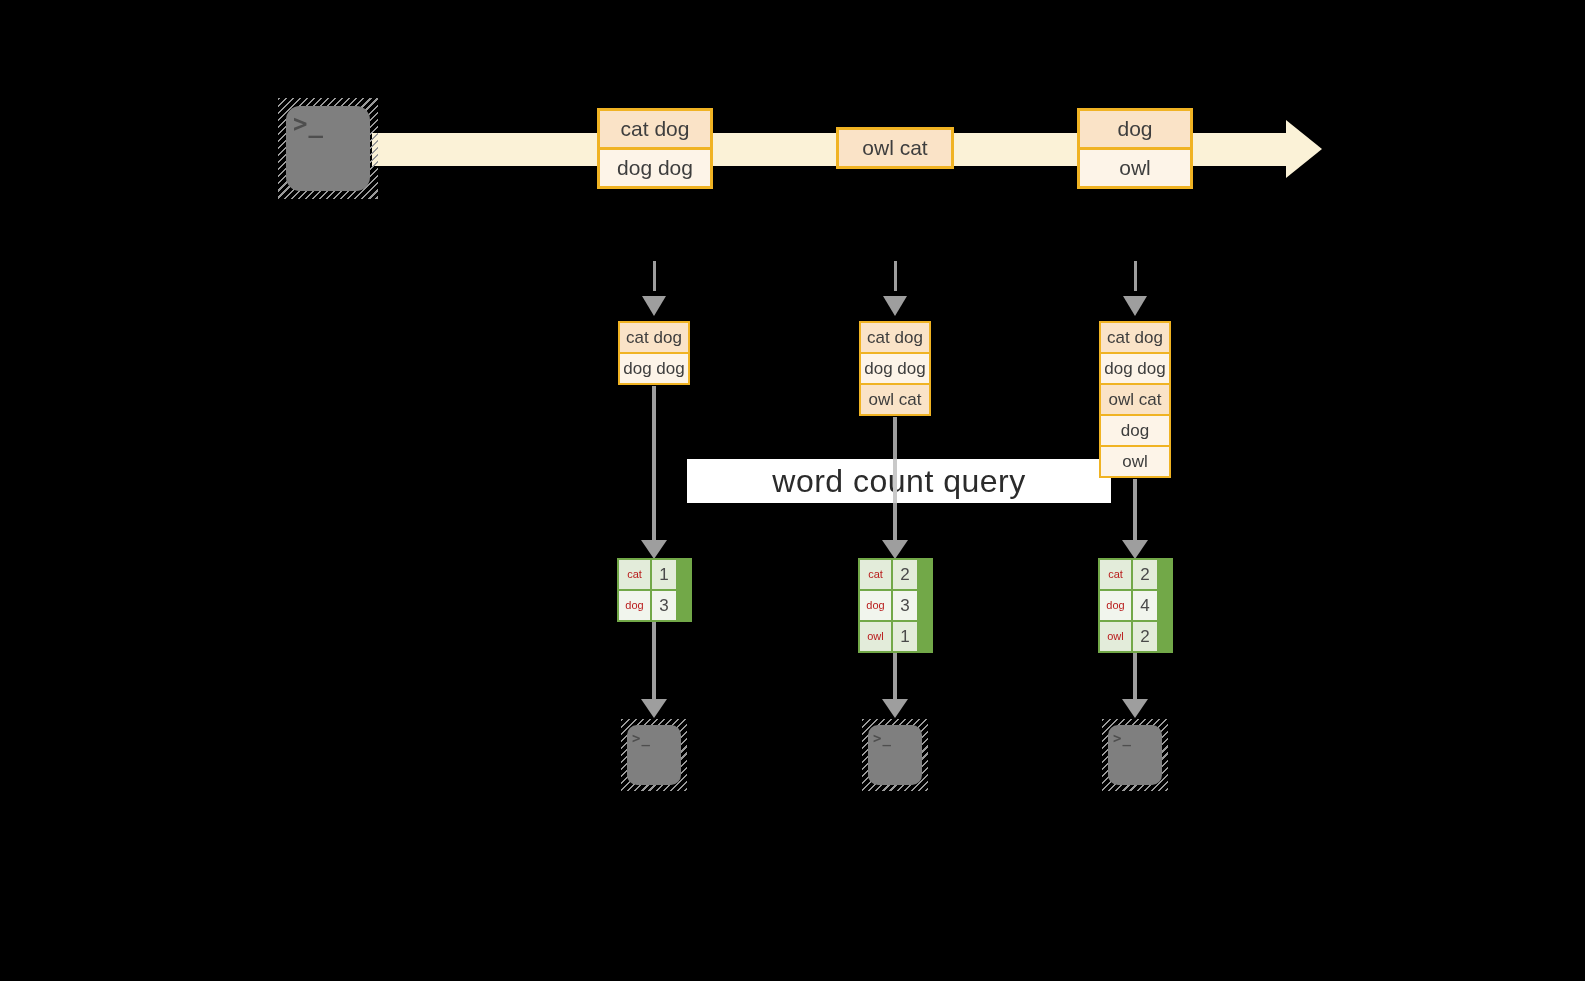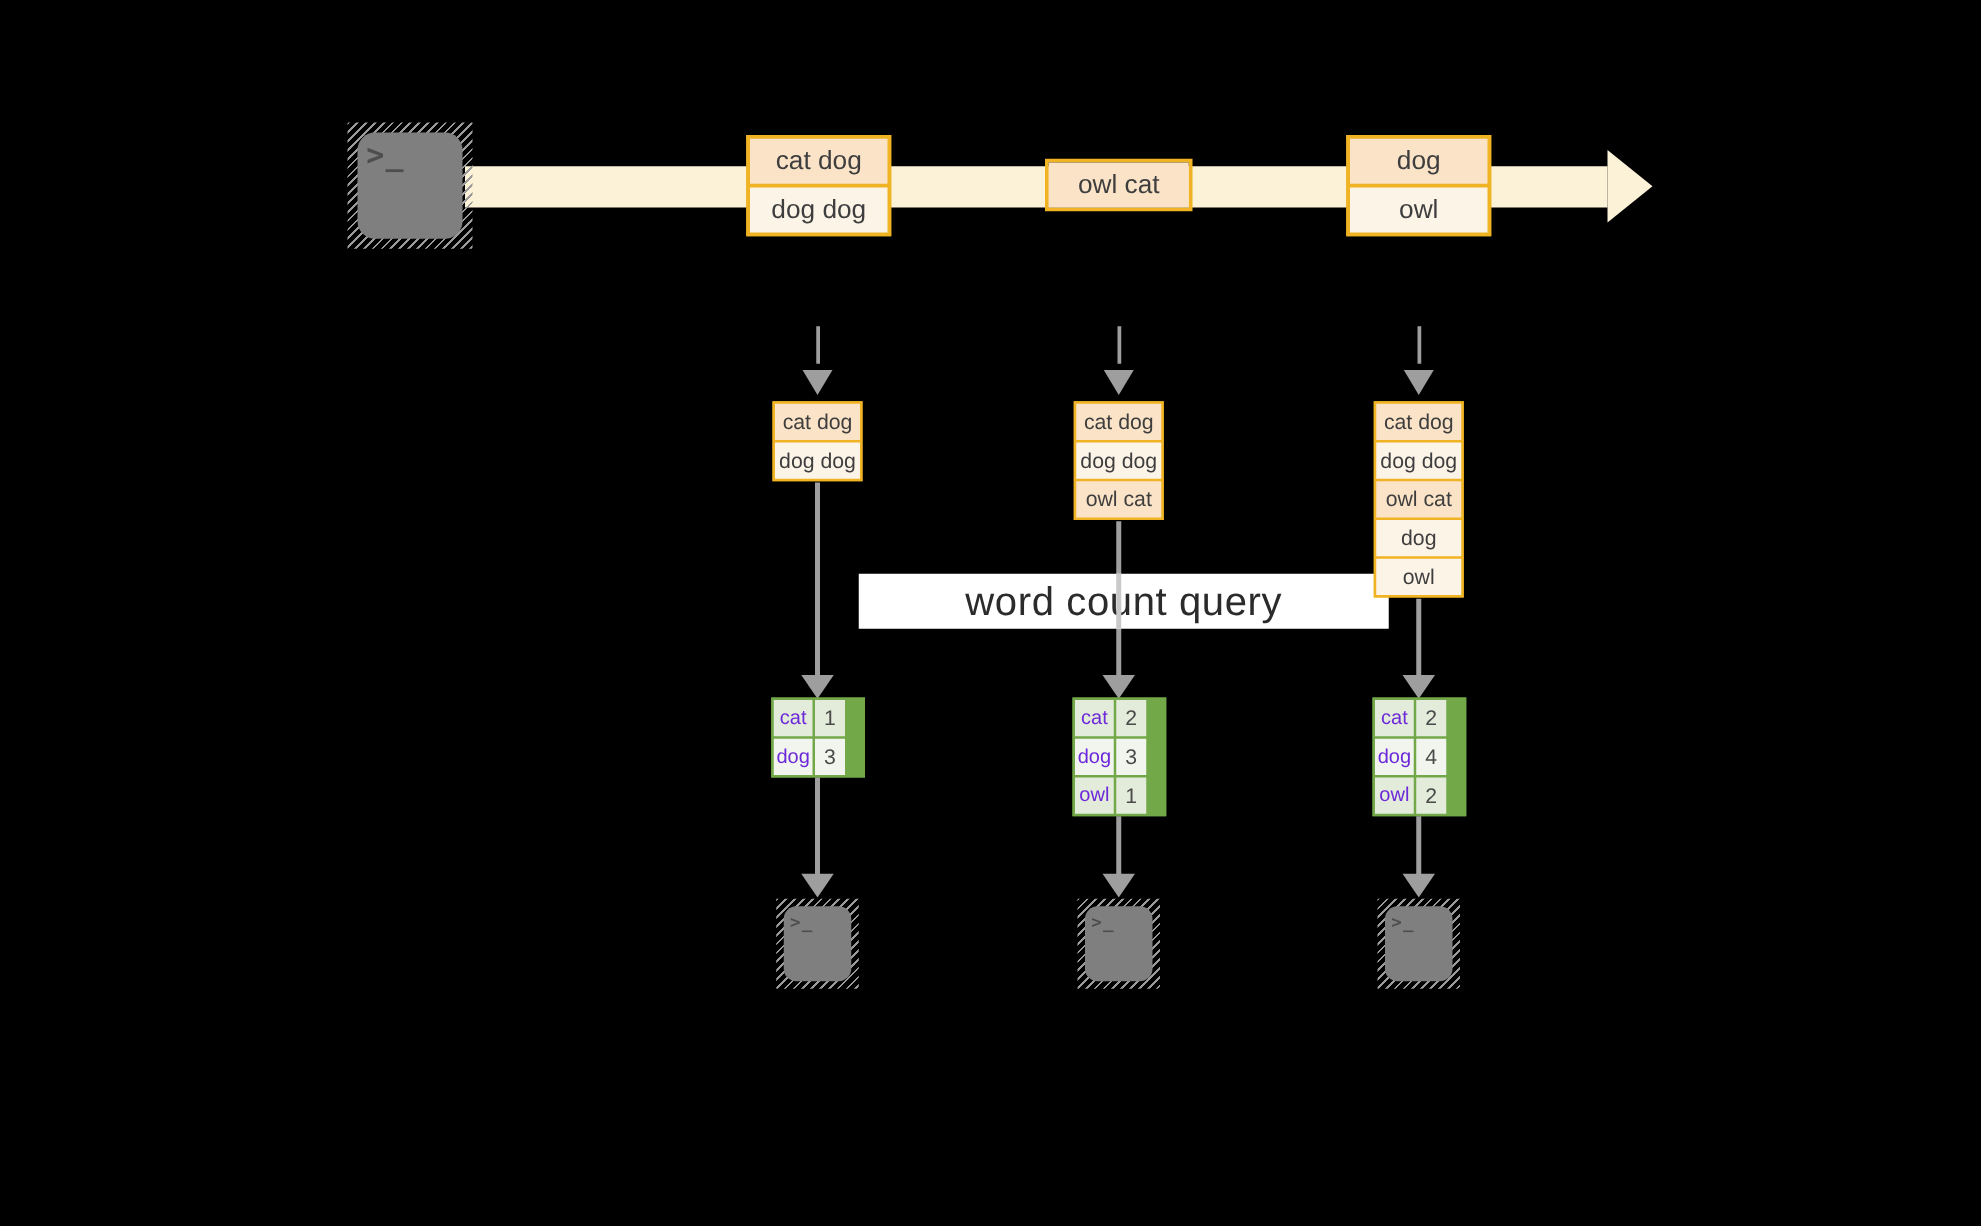--- a/index.html
+++ b/index.html
@@ -102,21 +102,21 @@
   
   .gtable{
     position:absolute;width:71px;z-index:4;
     border:2px solid var(--green-border,#72a848);
     background:var(--green-border,#72a848);
     display:flex;flex-direction:column;gap:2px;
   }
   .grow{display:flex;gap:2px;}
   .grow .gword{
     width:31px;height:29px;line-height:29px;text-align:center;
-    font-size:16px;color:#6d28d9;
+    font-size:11px;color:#b91c1c;
   }
   .grow .gnum{
     width:24px;height:29px;line-height:29px;text-align:center;
     font-size:17px;color:#4a4a4a;
   }
   .rowdark .gword,.rowdark .gnum{background:var(--green-row-dark,#e3ecda);}
   .rowlight .gword,.rowlight .gnum{background:var(--green-row-light,#f1f5ed);}
   #gtable-1{left:617px;top:558px;}
   #gtable-2{left:858px;top:558px;}
   #gtable-3{left:1098px;top:558px;}

